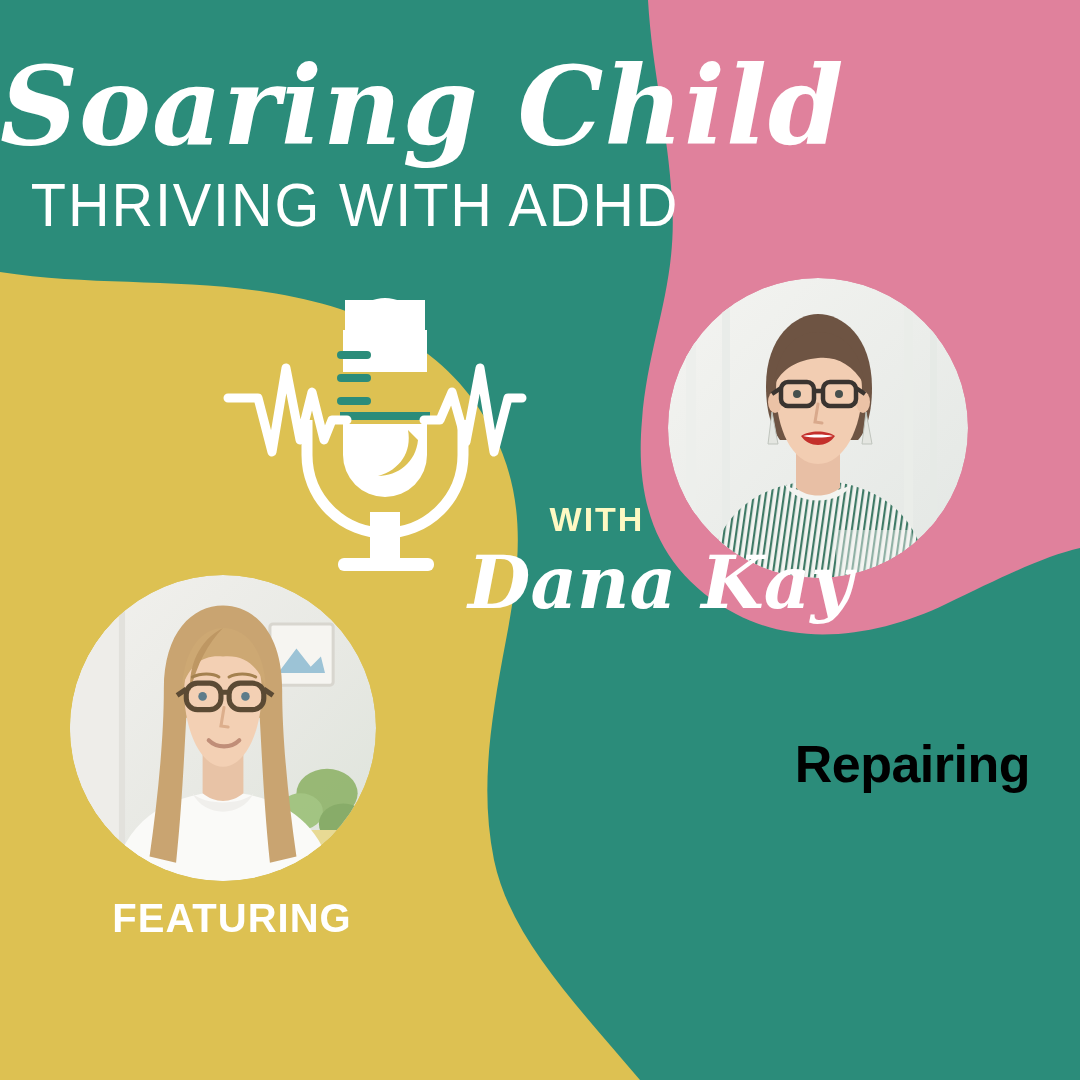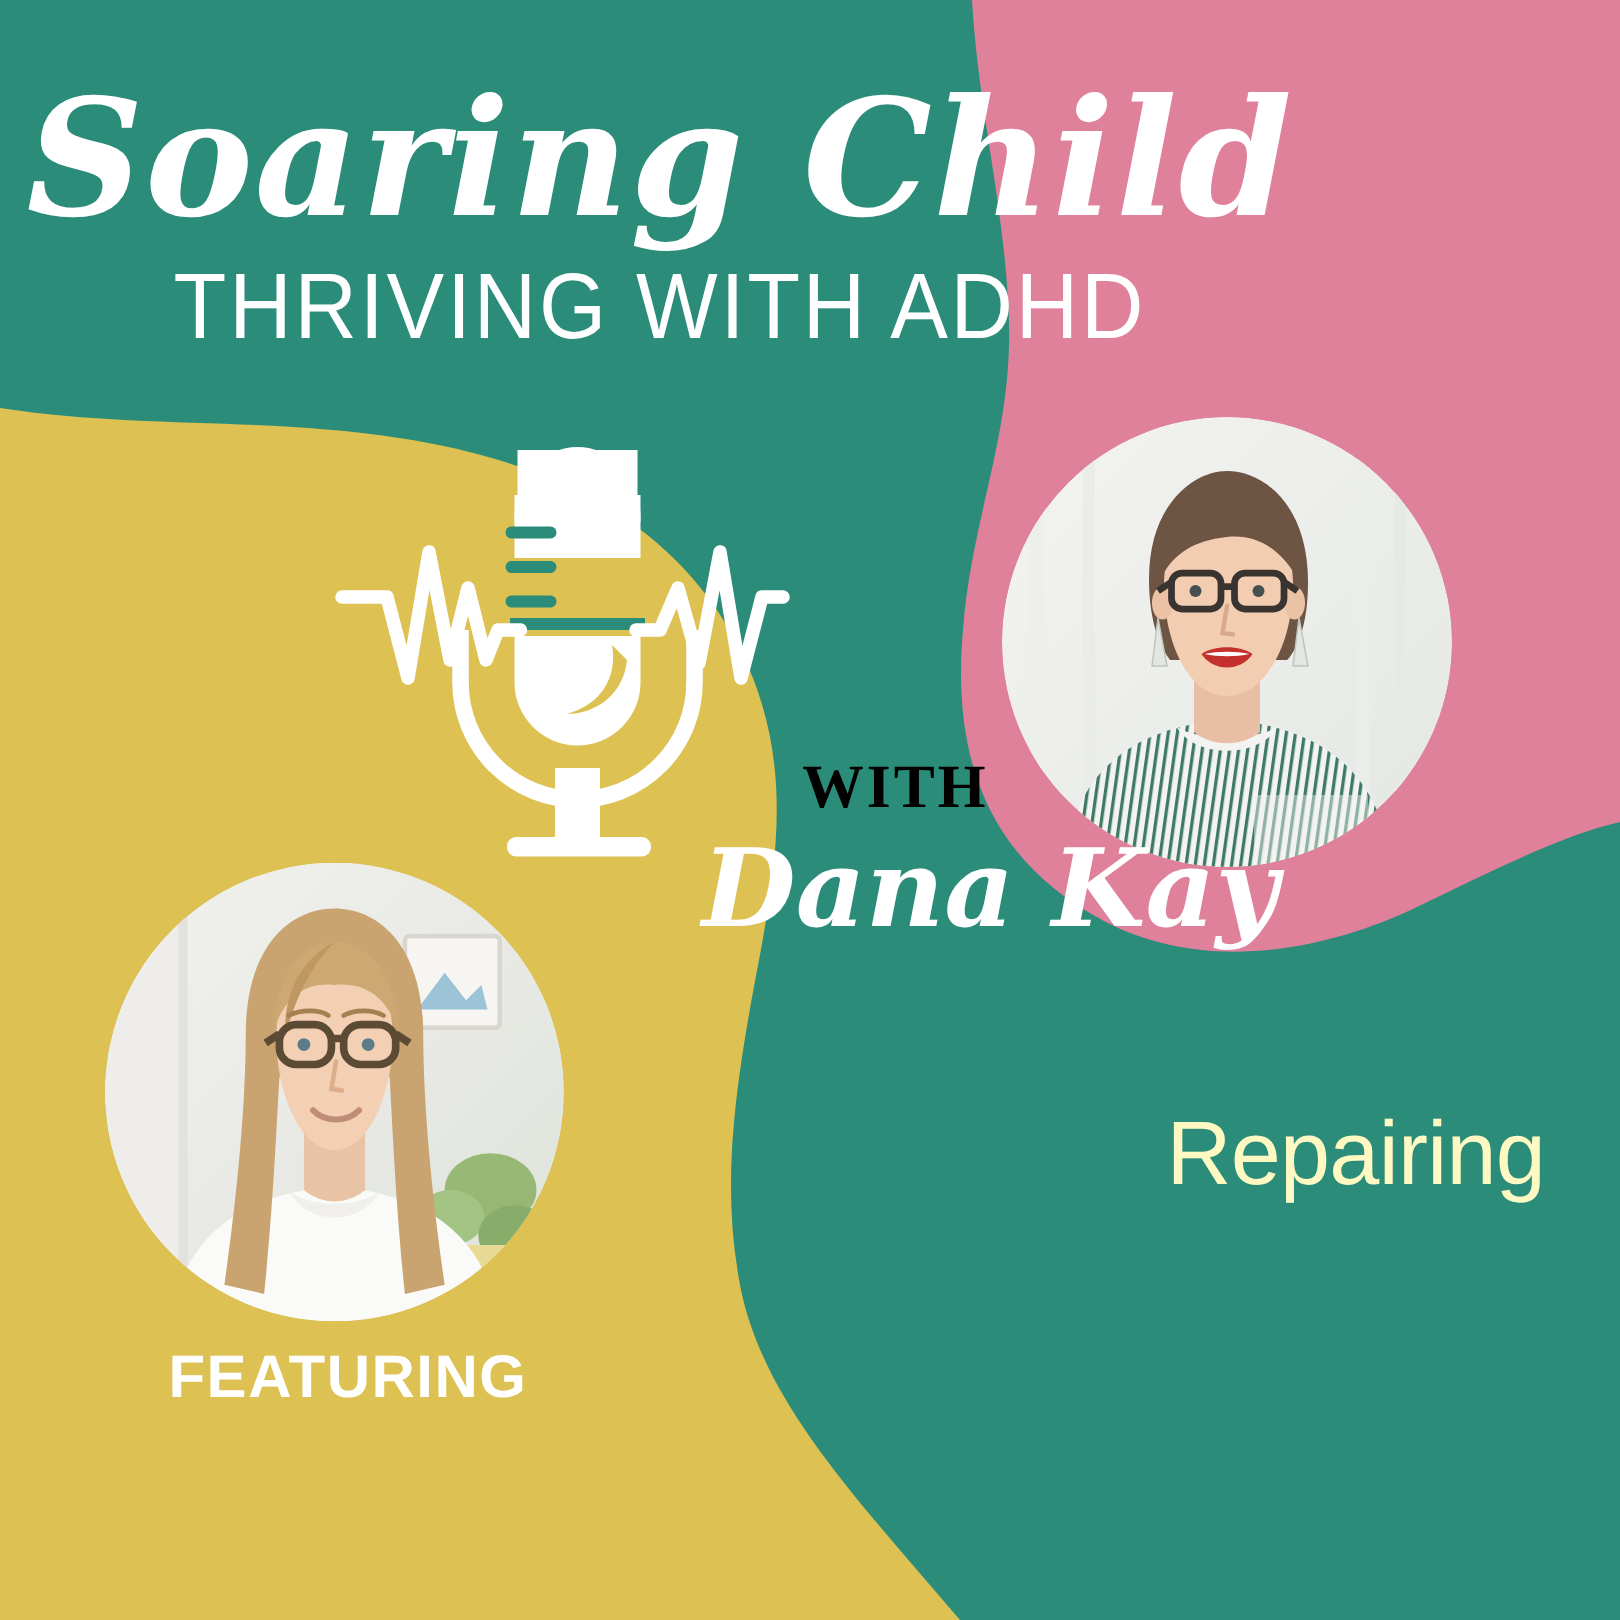--- a/index.html
+++ b/index.html
@@ -13,21 +13,21 @@
     width:1080px; height:1080px;
     background:#2B8C7A;
     overflow:hidden;
   }
   .layer { position:absolute; top:0; left:0; width:1080px; height:1080px; }
   svg.layer { display:block; }
 
   
   .brand-wrap {
     position:absolute; top:52px; left:0; width:880px;
-    text-align:center; z-index:6;
+    z-index:6;
   }
   .brand-script {
     font-family:"DejaVu Serif", serif;
     font-style:italic;
     font-weight:700;
     font-size:108px;
     line-height:1.0;
     color:#FFFFFF;
     letter-spacing:1px;
     white-space:nowrap;
@@ -42,48 +42,48 @@
     letter-spacing:2px;
     transform:scaleX(0.93);
     white-space:nowrap;
   }
 
   .with-wrap {
     position:absolute; left:432px; top:500px; width:330px;
     text-align:center; z-index:6;
   }
   .with-label {
-    font-family:Liberation Serif, serif;
-    font-weight:700;
-    font-size:41px;
+    font-family:Liberation Sans, sans-serif;
+    font-weight:700;
+    font-size:34px;
     letter-spacing:2px;
-    color:#000000;
+    color:#fef9c3;
   }
   .host-name {
     margin-top:6px;
     font-family:"DejaVu Serif", serif;
     font-style:italic;
     font-weight:700;
     font-size:72px;
     line-height:1.05;
     color:#FFFFFF;
     white-space:nowrap;
     margin-left:36px;
   }
 
   .episode-wrap {
     position:absolute; right:50px; top:735px; width:560px;
     text-align:right; z-index:6;
   }
   .episode-line {
     font-family:"Liberation Sans", sans-serif;
-    font-weight:400;
-    font-size:60px;
+    font-weight:700;
+    font-size:52px;
     line-height:1.12;
-    color:#fef9c3;
+    color:#000000;
     letter-spacing:-0.5px;
   }
 
   .feature-wrap {
     position:absolute; left:22px; top:893px; width:420px;
     text-align:center; z-index:6;
   }
   .feature-line {
     font-family:"Liberation Sans", sans-serif;
     font-weight:700;

